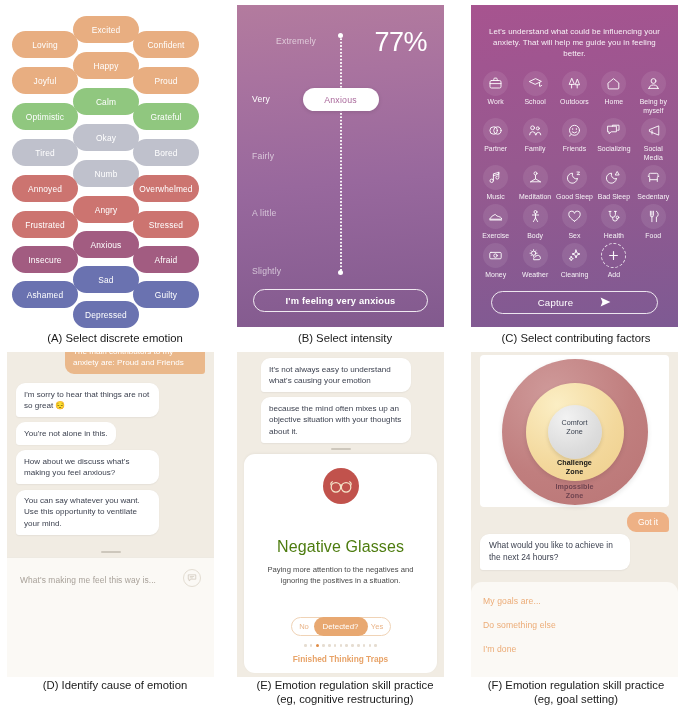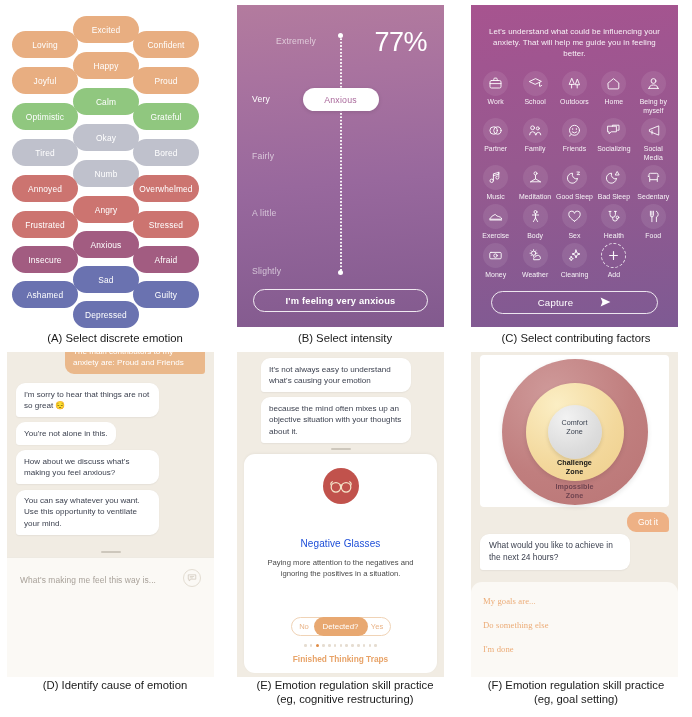--- a/index.html
+++ b/index.html
@@ -188,21 +188,21 @@
   }
   .e-handle {
     position: absolute; left: 50%; margin-left: -10px; top: -6px;
     width: 20px; height: 2.2px; border-radius: 2px; background: #cdc7bc;
   }
   .e-iconcircle {
     width: 36px; height: 36px; border-radius: 50%;
     background: #c1524c; margin: 0 auto 9px auto;
     display: flex; align-items: center; justify-content: center;
   }
-  .e-title { font-size: 10px; color: #1d4ed8; margin-bottom: 9px; letter-spacing: 0.1px; margin-top: 34px; }
+  .e-title { font-size: 16px; color: #4d7c0f; margin-bottom: 9px; letter-spacing: 0.1px; margin-top: 34px; }
   .e-desc { font-size: 7.7px; color: #4a4a4a; line-height: 10.6px; padding: 0 22px; }
   .e-toggle {
     position: absolute; left: 50%; margin-left: -50px; bottom: 37px;
     width: 100px; height: 19px; border-radius: 999px;
     border: 1px solid #f0d3b6;
     display: flex; align-items: center;
   }
   .e-tg-side {
     flex: 1; text-align: center; font-size: 7.6px; color: #e9b489;
   }
@@ -270,21 +270,20 @@
     background: #fff; color: #3d4250;
     font-size: 8.4px; line-height: 11.8px;
     padding: 6px 9px; border-radius: 9px 9px 9px 3px;
     max-width: 150px;
     box-shadow: 0 0.5px 1.4px rgba(0,0,0,0.05);
   }
   .f-sheet {
     position: absolute; left: 0; right: 0; top: 230px; bottom: 0;
     background: #fbf9f5; border-radius: 11px 11px 0 0;
     padding: 14px 12px 0 12px;
-    font-family: Liberation Serif, serif;
   }
   .f-opt {
     font-size: 8.6px; color: #ecac77; margin-bottom: 14px; letter-spacing: 0.1px;
   }
 </style>
 </head>
 <body>
 
 <div class="grid">
 

